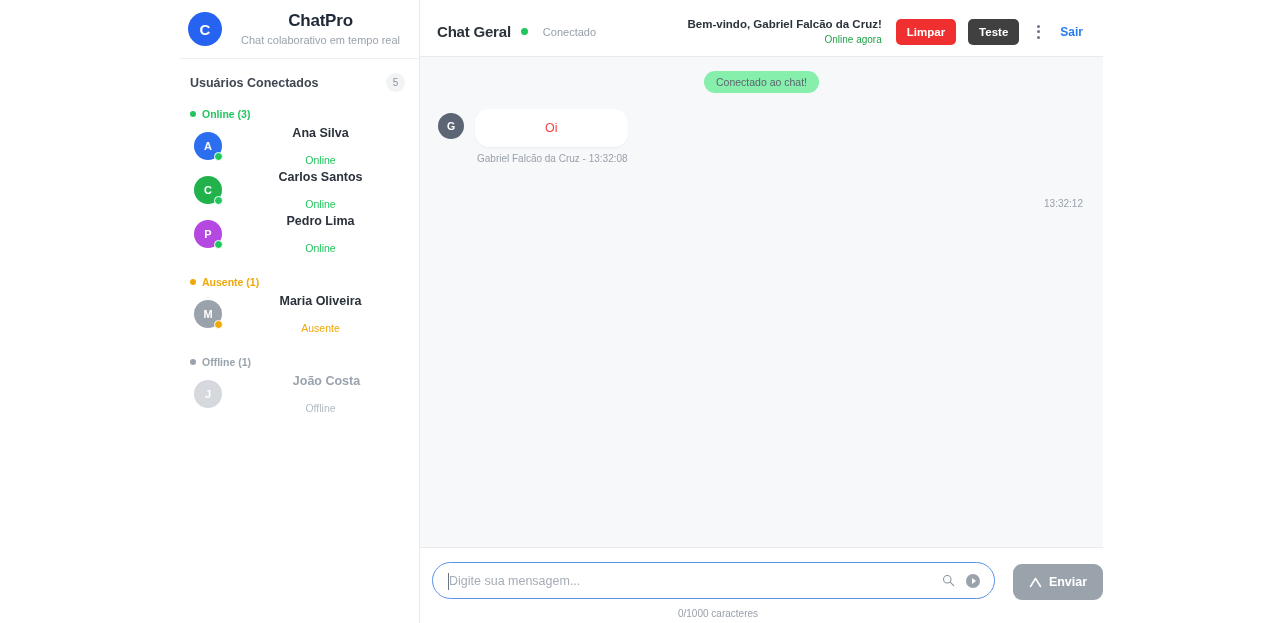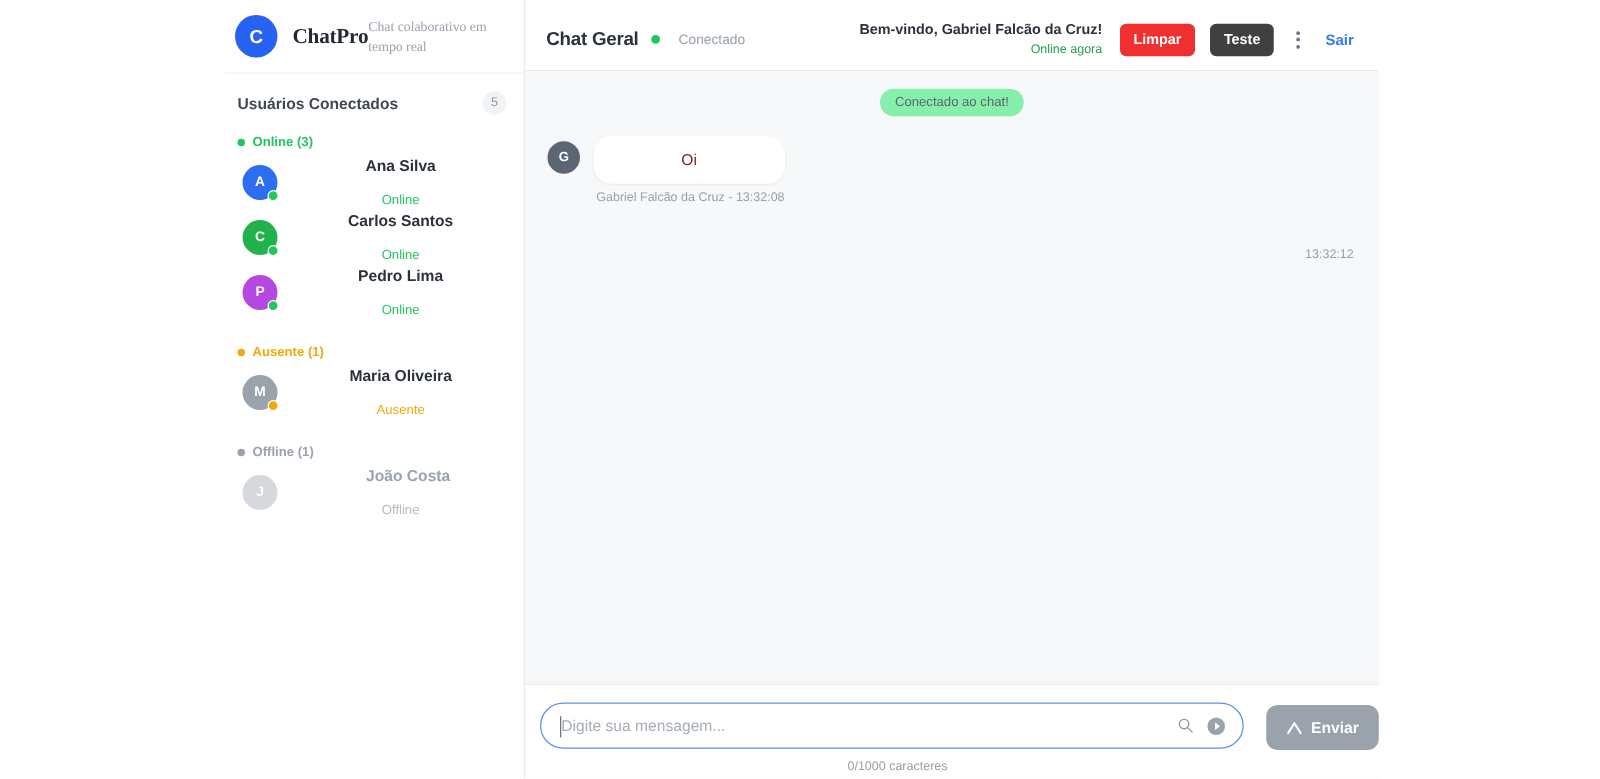--- a/index.html
+++ b/index.html
@@ -46,21 +46,21 @@
   .brand-logo {
     width: 34px; height: 34px;
     border-radius: 50%;
     background: #2563f0;
     color: #ffffff;
     font-size: 15px;
     font-weight: 700;
     display: flex; align-items: center; justify-content: center;
     flex: 0 0 34px;
   }
-  .brand-text { display: flex; flex-direction: row; align-items: center; flex: 1 1 auto; font-family: Liberation Serif, serif; }
+  .brand-text { display: flex; flex-direction: column; align-items: center; flex: 1 1 auto; }
   .brand-title {
     font-size: 17px;
     font-weight: 700;
     color: #1f2937;
     letter-spacing: -0.2px;
     line-height: 20px;
   }
   .brand-sub {
     font-size: 11px;
     color: #9aa3ad;
@@ -268,21 +268,21 @@
     flex: 0 0 26px;
     margin-top: 4px;
   }
   .bubble-col { display: flex; flex-direction: column; }
   .bubble-in {
     background: #ffffff;
     border-radius: 14px;
     min-width: 135px;
     padding: 11px 22px;
     font-size: 12.5px;
-    color: #7f1d1d;
+    color: #ef4444;
     text-align: center;
     box-shadow: 0 1px 2px rgba(16,24,40,0.05);
     line-height: 16px;
   }
   .meta-in {
     font-size: 10px;
     color: #98a0aa;
     margin-top: 6px;
     padding-left: 2px;
   }

